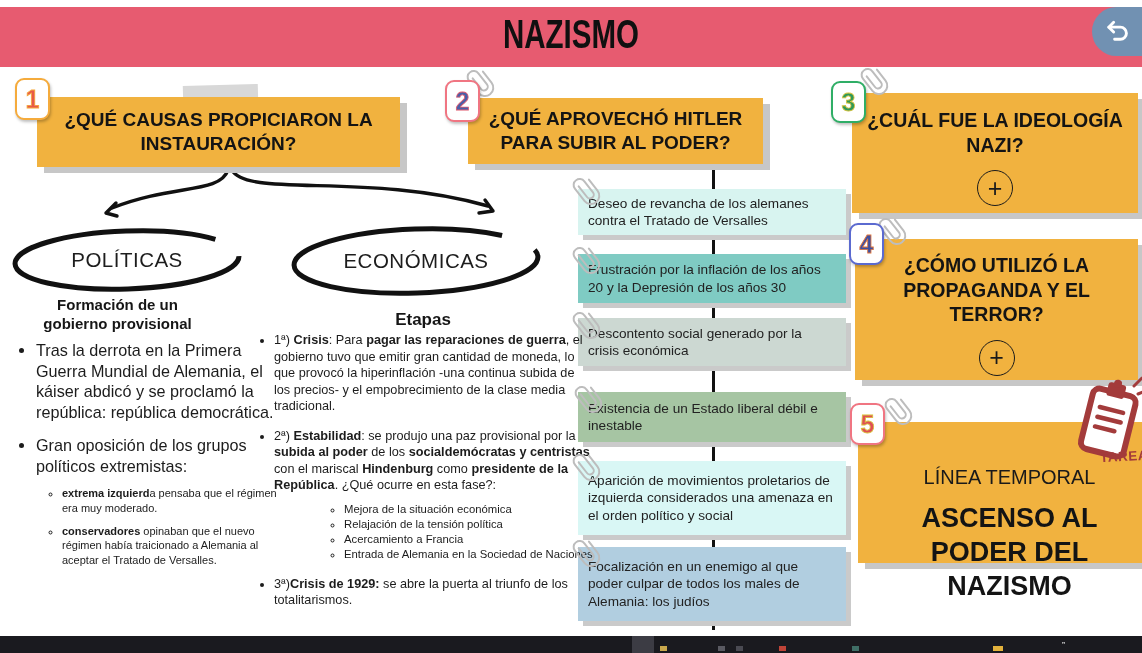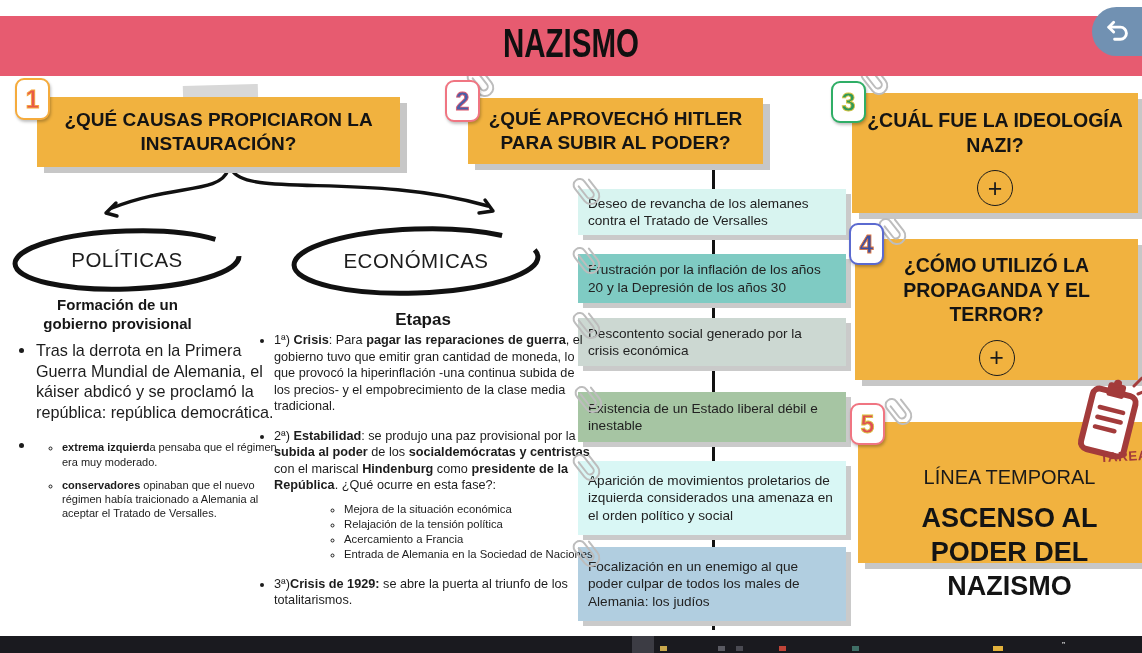--- a/index.html
+++ b/index.html
@@ -1,21 +1,21 @@
 <!DOCTYPE html>
 <html><head>
 <meta charset="utf-8">
 <style>
   * { margin:0; padding:0; box-sizing:border-box; }
   html,body { background:#ffffff; }
   body { font-family:"Liberation Sans", sans-serif; }
   .stage { position:relative; width:1142px; height:653px; overflow:hidden; background:#fff; }
 
   
-  .header { position:absolute; left:0; top:16px; width:1142px; height:60px; background:#e75b70; z-index:6; }
+  .header { position:absolute; left:0; top:7px; width:1142px; height:60px; background:#e75b70; z-index:6; }
   .page-title { position:absolute; left:0; top:4px; width:100%; text-align:center; font-size:41px; font-weight:bold;
                 color:#101010; transform:scaleX(0.72); letter-spacing:0px; }
   .undo-btn { position:absolute; right:0; top:7px; width:50px; height:49px; background:#7191b2;
               border-radius:25px 0 0 25px; z-index:7; display:flex; align-items:center; justify-content:center; cursor:pointer; }
 
   
   .badge { position:absolute; width:35px; height:42px; background:#fff; border-radius:9px; z-index:4;
            display:flex; align-items:center; justify-content:center; font-size:25px; font-weight:bold;
            box-shadow:1px 2px 3px rgba(0,0,0,.25); }
   .badge1 { left:15px;  top:78px;  border:2.5px solid #f5ab3c; color:#e85948; -webkit-text-stroke:0.8px #f5a93b; }
@@ -133,20 +133,21 @@
     <svg width="238" height="68" viewBox="0 0 238 68">
       <ellipse cx="119" cy="34" rx="112" ry="29" fill="none" stroke="#111" stroke-width="5" stroke-dasharray="470 38" stroke-dashoffset="19" transform="rotate(-2 119 34)"></ellipse>
     </svg>
     <div class="ellipse-label">POLÍTICAS</div>
   </div>
 
   <div class="pol-heading">Formación de un gobierno provisional</div>
   <ul class="pol-list">
     <li><span>Tras la derrota en la Primera Guerra Mundial de Alemania, el káiser abdicó y se proclamó la república: república democrática.</span></li>
     <li>
+      <span><span>Gran oposición de los grupos políticos extremistas:</span></span>
       <ul class="sub-list">
         <li><b>extrema izquierd</b><span>a pensaba que el régimen era muy moderado.</span></li>
         <li><b>conservadores</b><span> opinaban que el nuevo régimen había traicionado a Alemania al aceptar el Tratado de Versalles.</span></li>
       </ul>
     </li>
   </ul>
 
   <div class="etapas-heading">Etapas</div>
   <ul class="etapas-list">
     <li><span>1ª) </span><b>Crisis</b><span>: Para </span><b>pagar las reparaciones de guerra</b><span>, el gobierno tuvo que emitir gran cantidad de moneda, lo que provocó la hiperinflación -una continua subida de los precios- y el empobrecimiento de la clase media tradicional.</span></li>

